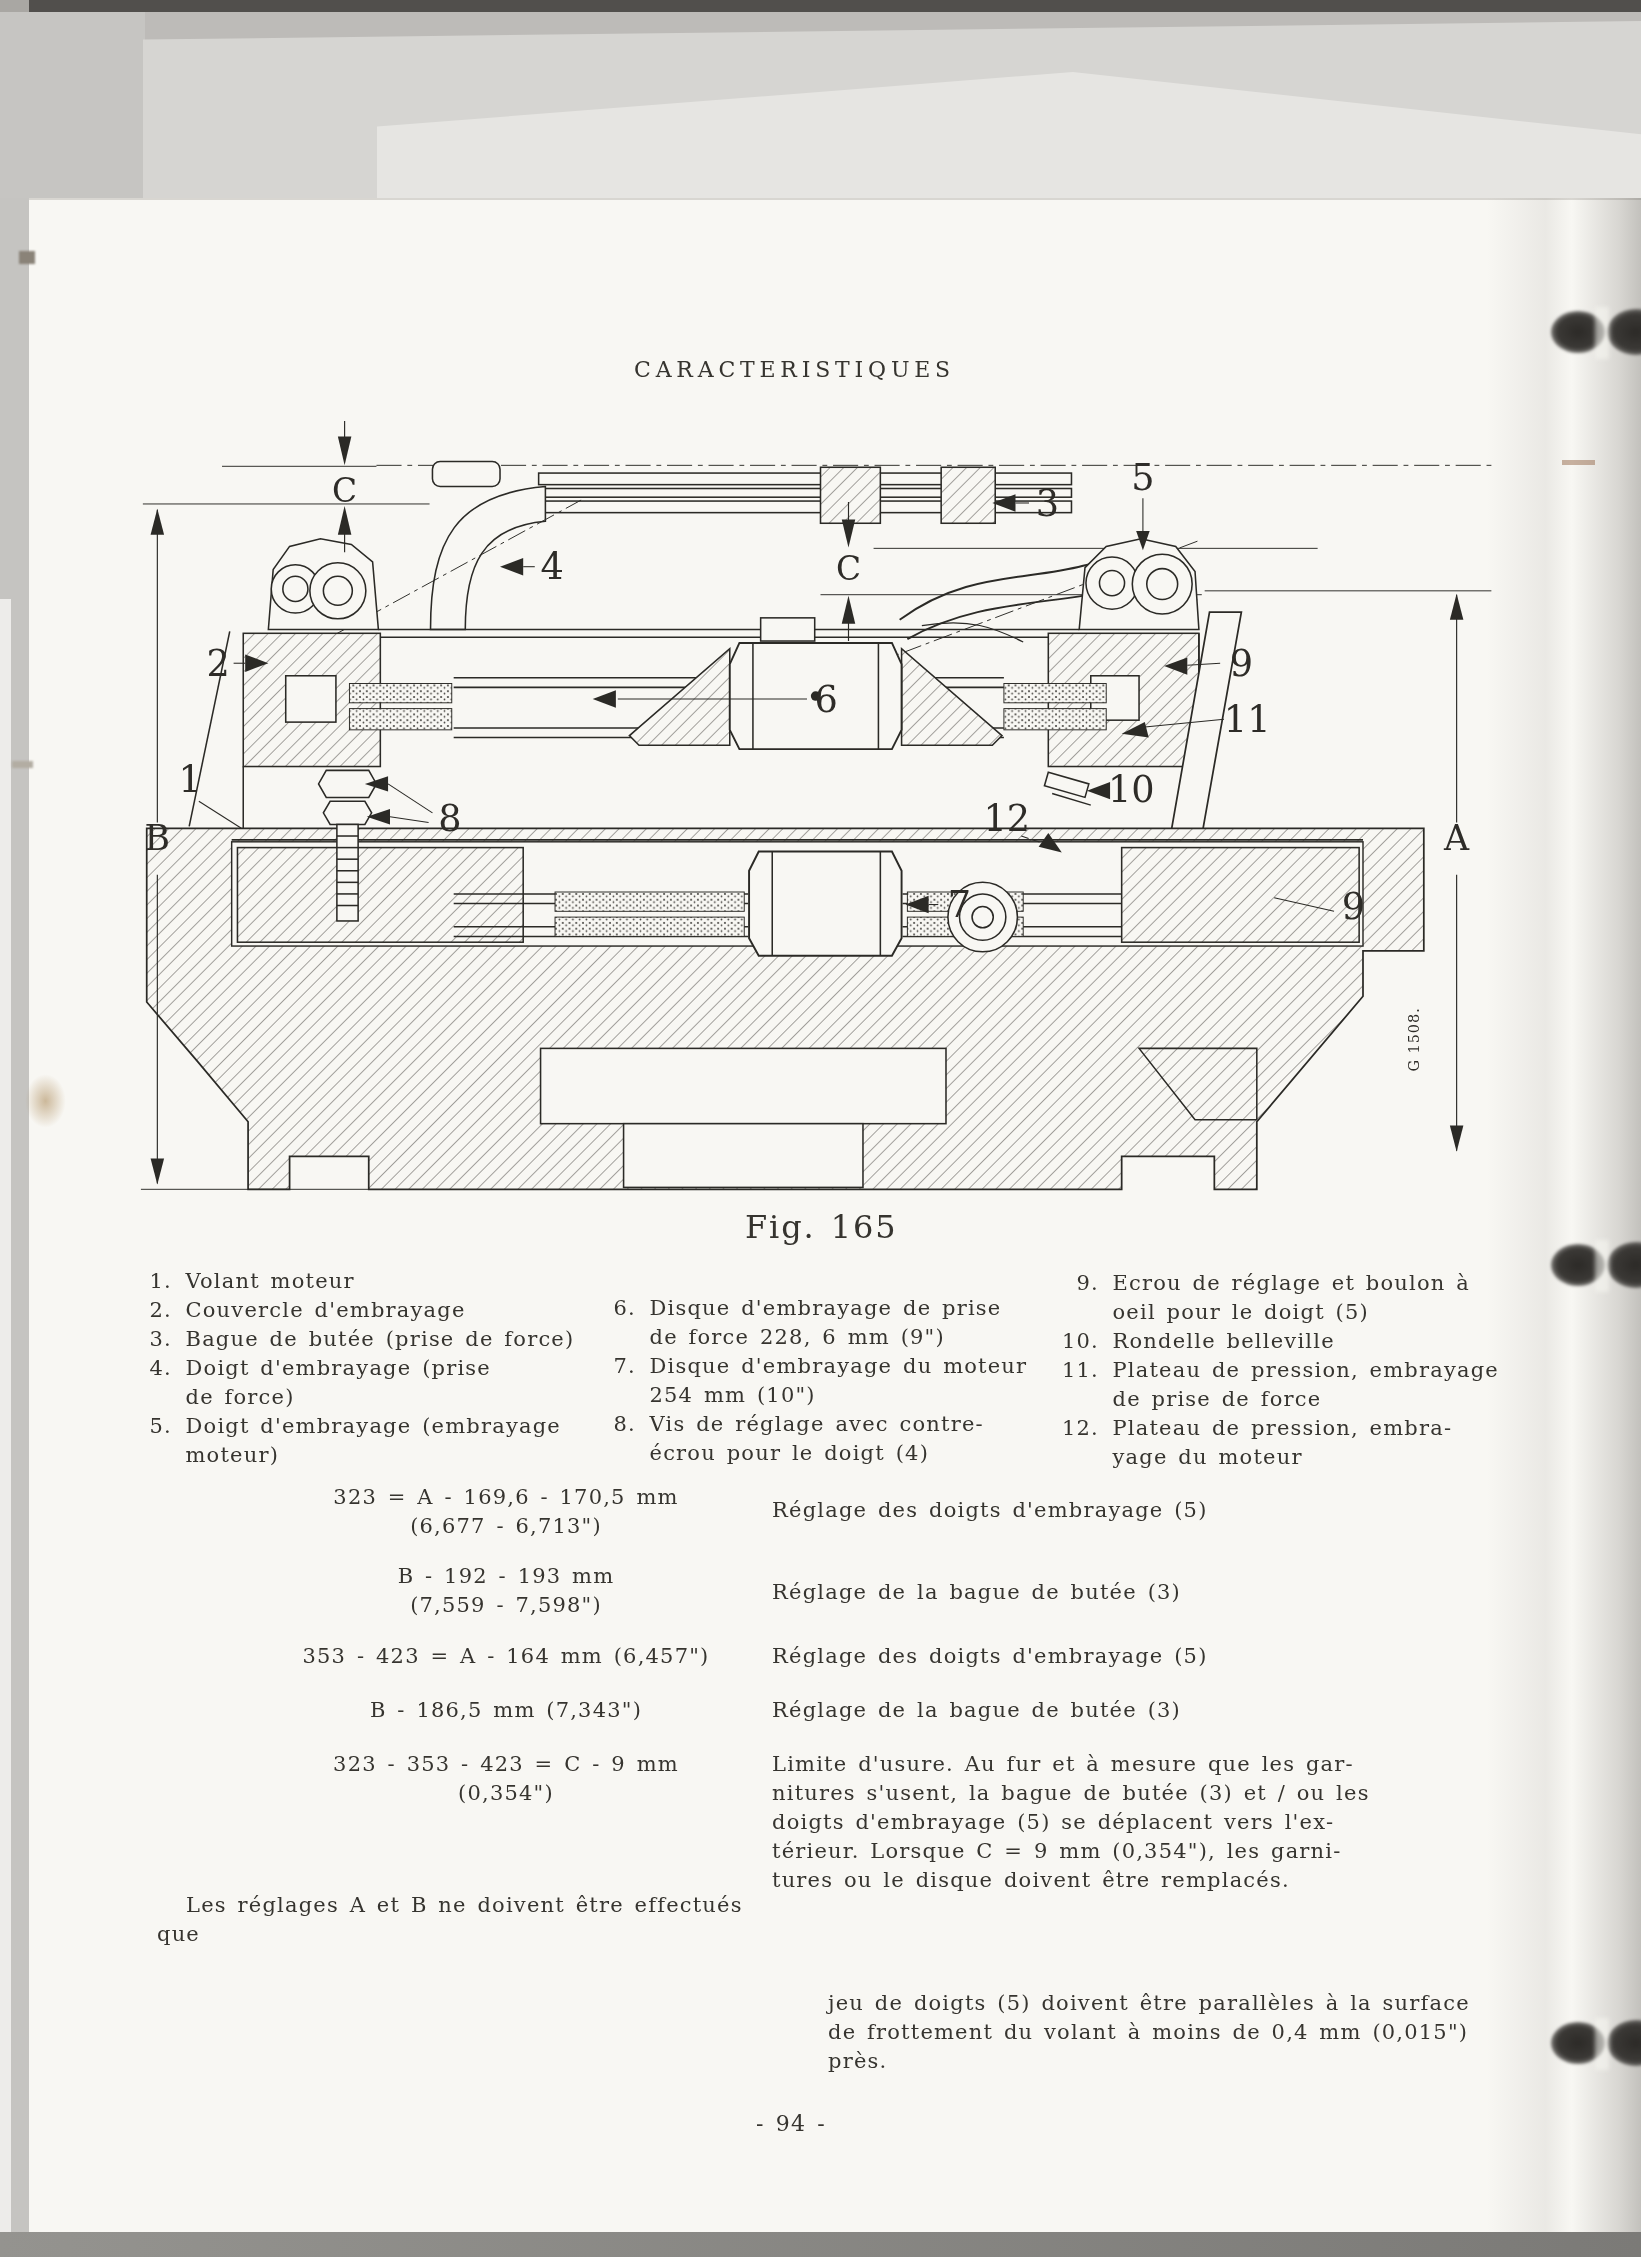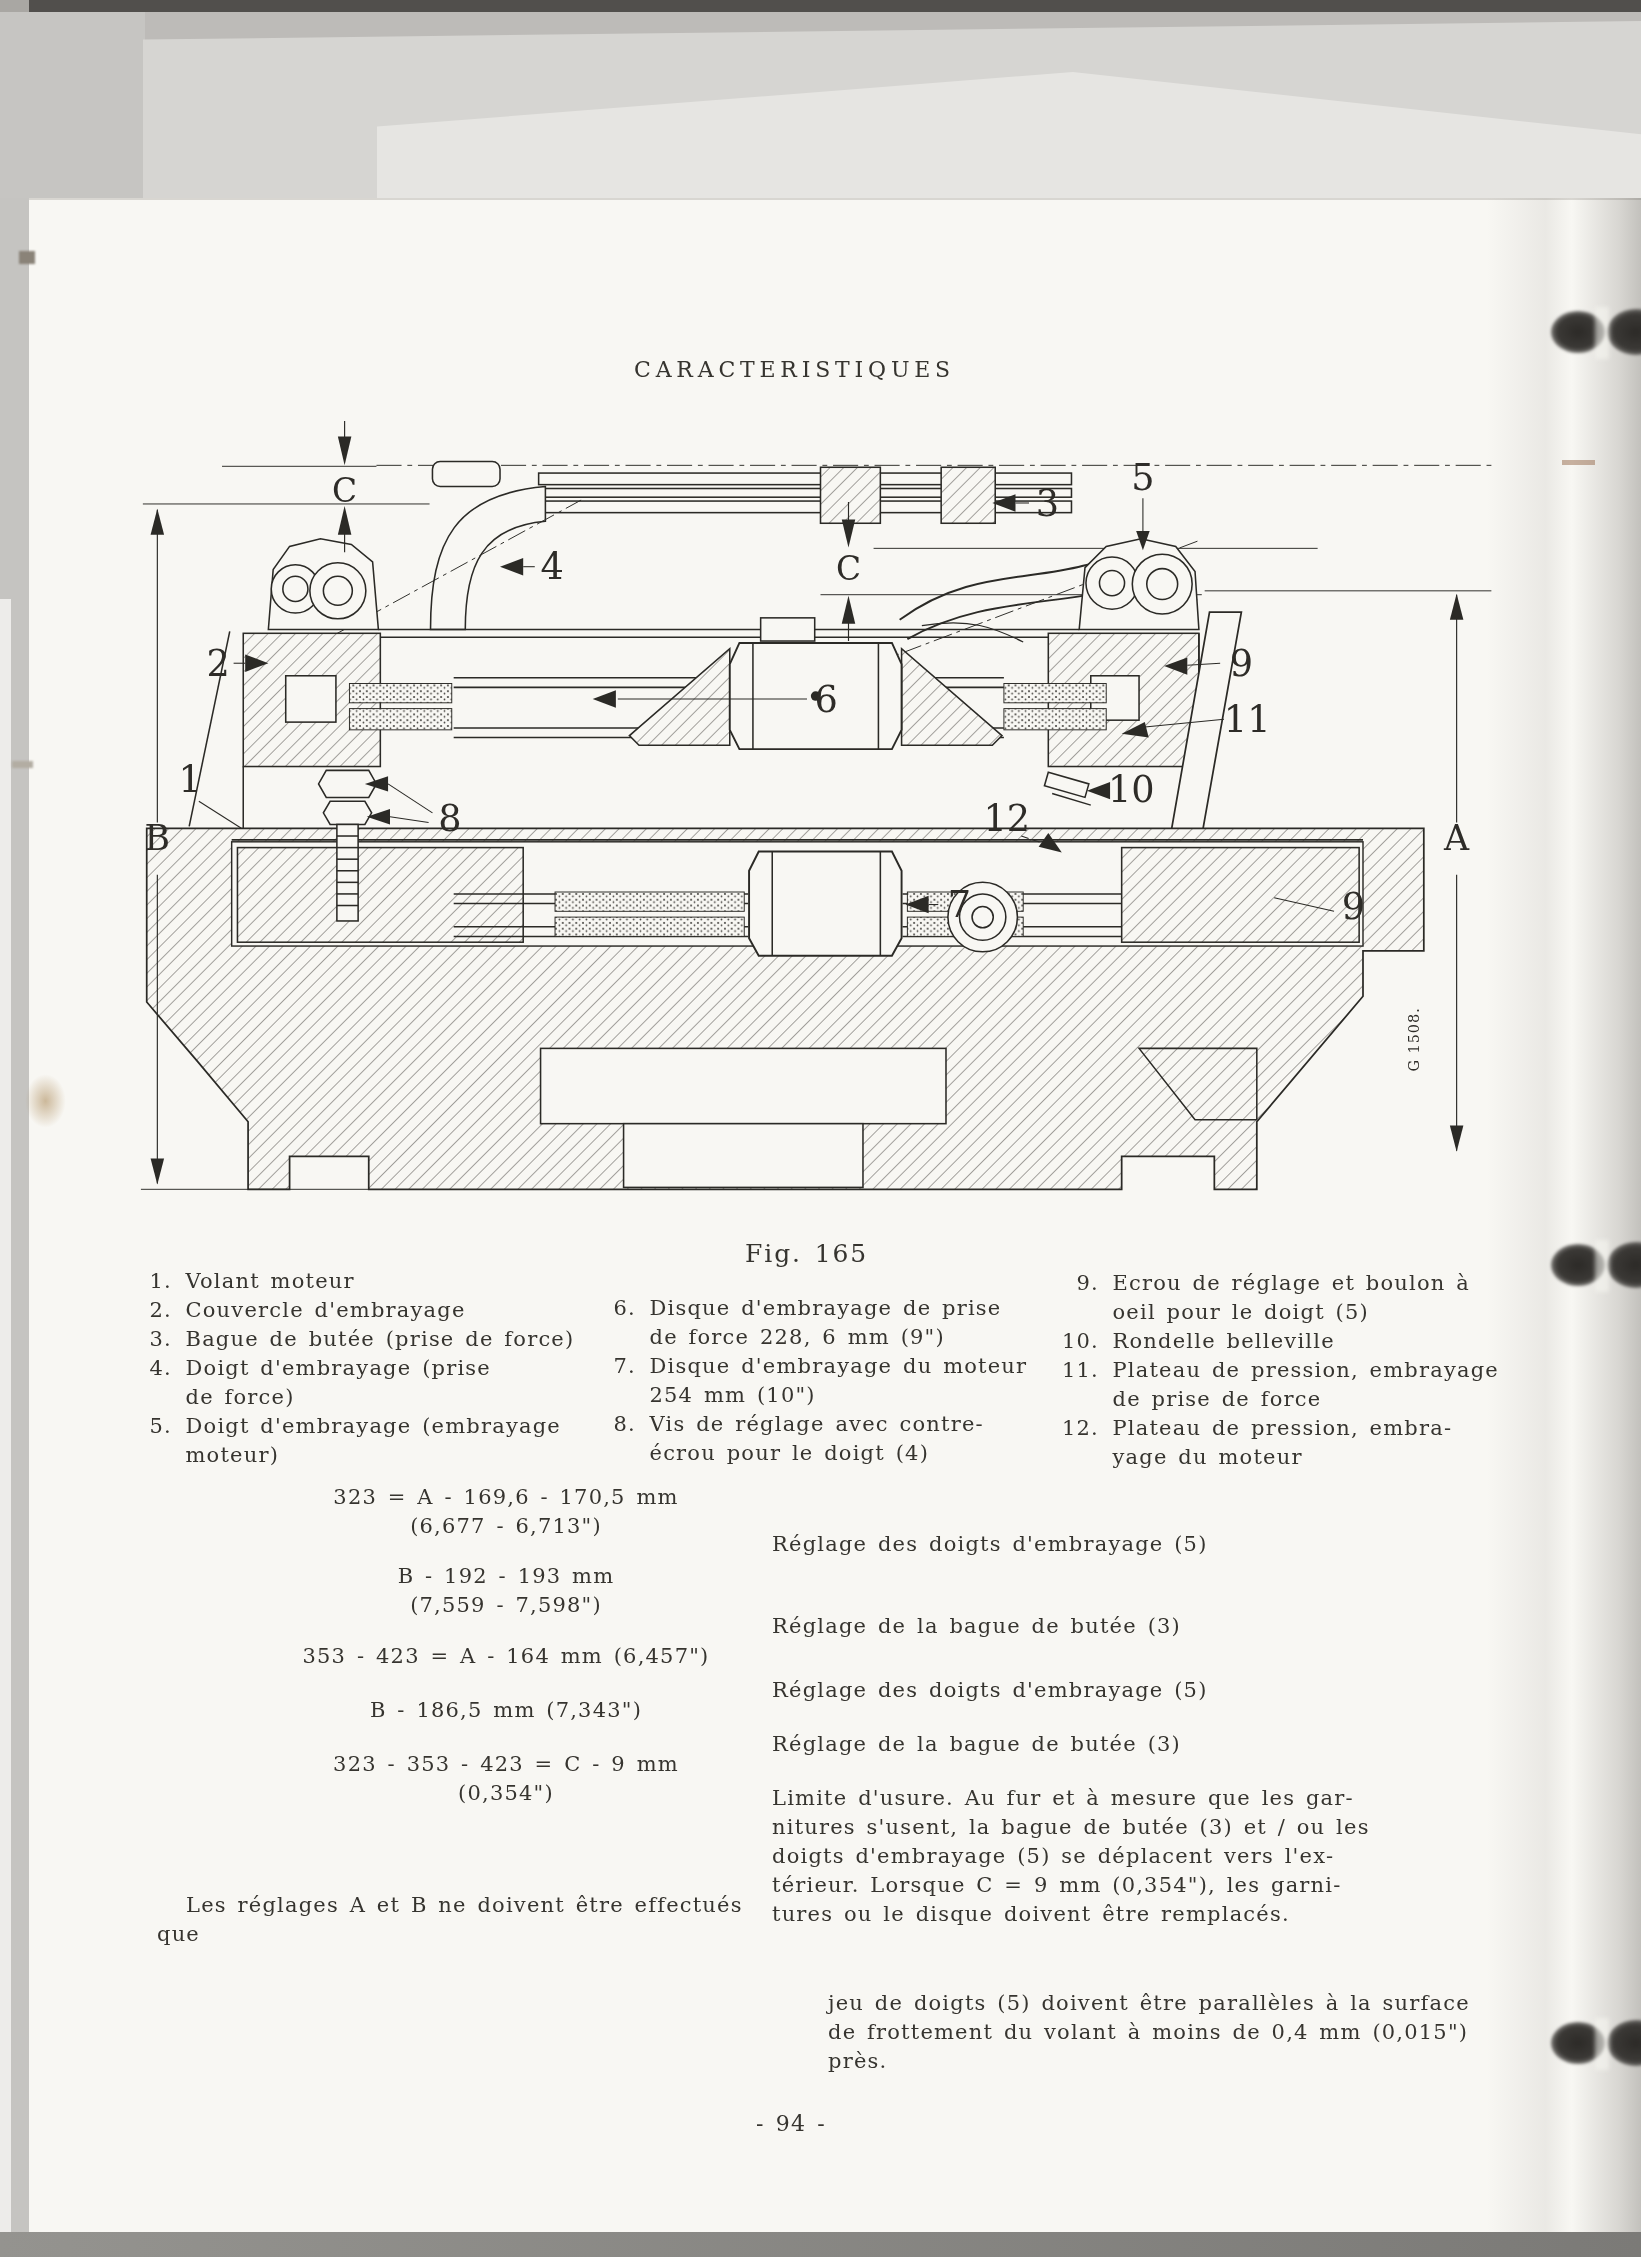--- a/index.html
+++ b/index.html
@@ -27,27 +27,27 @@
         filter:blur(1.4px);}
   .crease{left:1595px;width:13.5px;height:52px;position:absolute;background:rgba(248,247,243,.55);filter:blur(1.9px);}
   #stain{left:25px;top:1074px;width:41px;height:54px;position:absolute;border-radius:50%;
          background:radial-gradient(ellipse,rgba(160,122,66,.5),rgba(160,122,66,0) 70%);}
   #nick1{left:19.3px;top:251px;width:15.4px;height:12.6px;position:absolute;background:#8a8378;filter:blur(1px);}
   #nick2{left:11.6px;top:761px;width:21px;height:6.8px;position:absolute;background:#b3ada3;filter:blur(1px);}
   #rust-dash{left:1562px;top:460px;width:33px;height:4.8px;position:absolute;background:rgba(140,90,58,.45);filter:blur(0.6px);}
   
   .doc{font-size:21px;letter-spacing:1.2px;word-spacing:2.9px;line-height:29px;color:#36342f;}
   #title{left:505px;top:355px;width:579px;text-align:center;font-size:22px;letter-spacing:4.8px;}
-  #figcap{left:745px;top:1239px;font-size:25px;letter-spacing:1.9px;}
+  #figcap{left:745px;top:1213px;font-size:32px;letter-spacing:1.9px;}
   #pagenum{left:714px;top:2109px;width:154px;text-align:center;font-size:22px;}
   .legend-col .lrow{display:flex;}
   .lnum{flex:none;width:39px;text-align:right;margin-right:13.5px;}
   .lnum3{flex:none;width:50px;text-align:right;margin-right:13.5px;}
   .spec-f{position:absolute;left:280px;width:452px;text-align:center;}
-  .spec-d{position:absolute;left:772px;width:599px;margin-top:34px;}
+  .spec-d{position:absolute;left:772px;width:599px;}
   #foot-left{left:157px;top:1891px;width:637px;}
   #foot-left .indent{text-indent:29px;}
   #foot-right{left:828px;top:1989px;width:649px;}
   svg text{font-family:"DejaVu Serif","Liberation Serif",serif;fill:#2e2c28;}
 </style>
 </head>
 <body>
 
 <div id="stage">
 

